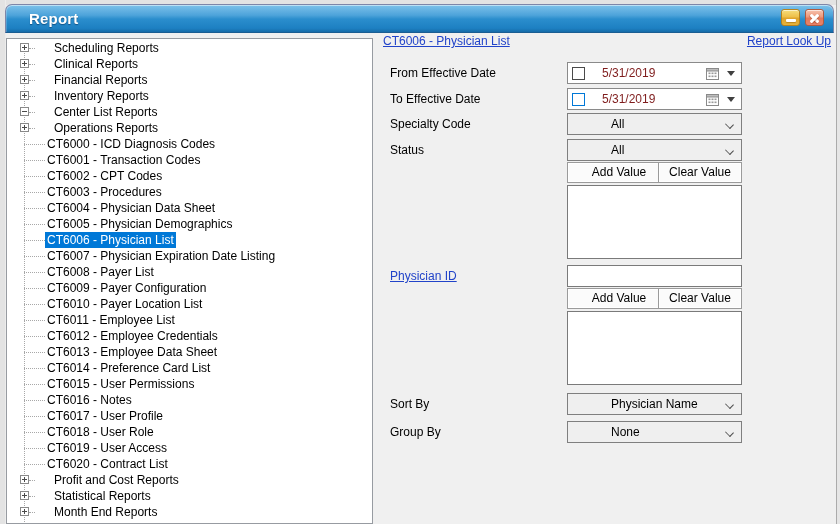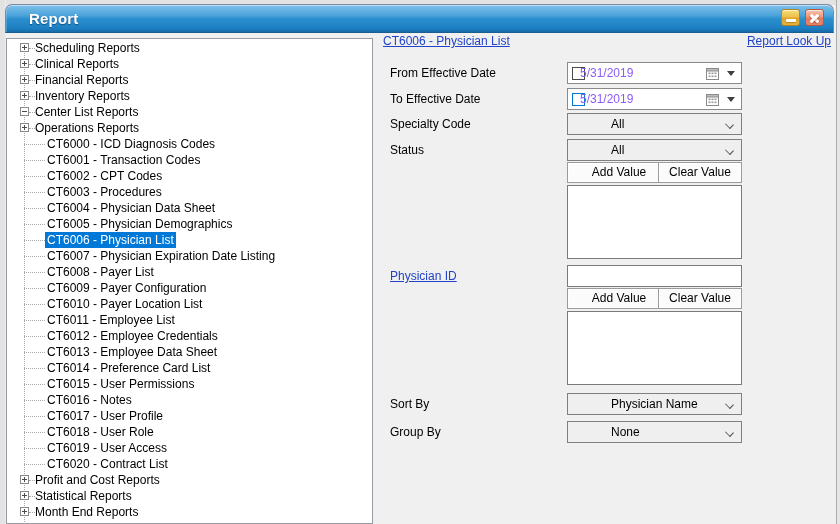--- a/index.html
+++ b/index.html
@@ -48,35 +48,35 @@
   .tree-inner{position:absolute;left:0;top:1px;right:0;bottom:0;}
   .vline{position:absolute;left:17px;top:8px;height:478px;width:0;border-left:1px dotted #a8a8a8;}
   .trow{position:relative;height:16px;}
   .stub{position:absolute;top:8px;height:0;border-top:1px dotted #a8a8a8;}
   .stub.root{left:22px;width:6px;}
   .stub.child{left:17px;width:21px;}
   .expander{position:absolute;left:13px;top:3px;width:9px;height:9px;background:#fff;border:1px solid #898989;box-sizing:border-box;z-index:2;}
   .expander .hb{position:absolute;left:1px;top:3px;width:5px;height:1px;background:#4a4a4a;}
   .expander .vb{position:absolute;left:3px;top:1px;width:1px;height:5px;background:#4a4a4a;}
   .tlabel{position:absolute;top:0;line-height:16px;white-space:nowrap;padding:0 2px;}
-  .tlabel.lvl0{left:26px;}
+  .tlabel.lvl0{left:45px;}
   .tlabel.lvl1{left:38px;}
   .tlabel.sel{background:#0078d7;color:#fff;}
   
   .rp-label{position:absolute;left:390px;white-space:nowrap;}
   a.link{color:#2143c9;text-decoration:underline;cursor:pointer;white-space:nowrap;}
   .hdr-link{position:absolute;top:34px;left:383px;}
   .lookup-link{position:absolute;top:34px;right:9px;}
   .physid-link{position:absolute;left:390px;top:269px;}
   .ctl{position:absolute;left:567px;width:175px;box-sizing:border-box;}
   
   .datefield{height:22px;background:#fff;border:1px solid #8a8a8a;}
   .datefield .cb{position:absolute;left:4px;top:4px;width:13px;height:13px;background:#fff;border:1px solid #4a4a4a;box-sizing:border-box;}
   .datefield .cb.focus{border-color:#0078d7;}
-  .datefield .dtext{position:absolute;left:12px;top:3px;color:#8b5cf6;}
+  .datefield .dtext{position:absolute;left:34px;top:3px;color:#7f1d1d;}
   .cal-icon{position:absolute;right:22px;top:4px;width:13px;height:13px;}
   .drop-arrow{position:absolute;right:6px;top:8px;width:0;height:0;border-left:4px solid transparent;border-right:4px solid transparent;border-top:5px solid #404040;}
   
   .combo{height:22px;background:#efefef;border:1px solid #7f7f7f;cursor:default;}
   .combo .cval{position:absolute;left:6px;top:3px;white-space:nowrap;margin-left:37px;}
   .chev{position:absolute;right:8px;top:7px;width:7px;height:7px;box-sizing:border-box;border-right:1.4px solid #4c4c4c;border-bottom:1.4px solid #4c4c4c;transform:rotate(45deg) scaleY(.8);}
   
   .btnrow{height:21px;}
   .wbtn{
     position:absolute;top:0;height:21px;background:#fbfbfb;border:1px solid #9b9b9b;

